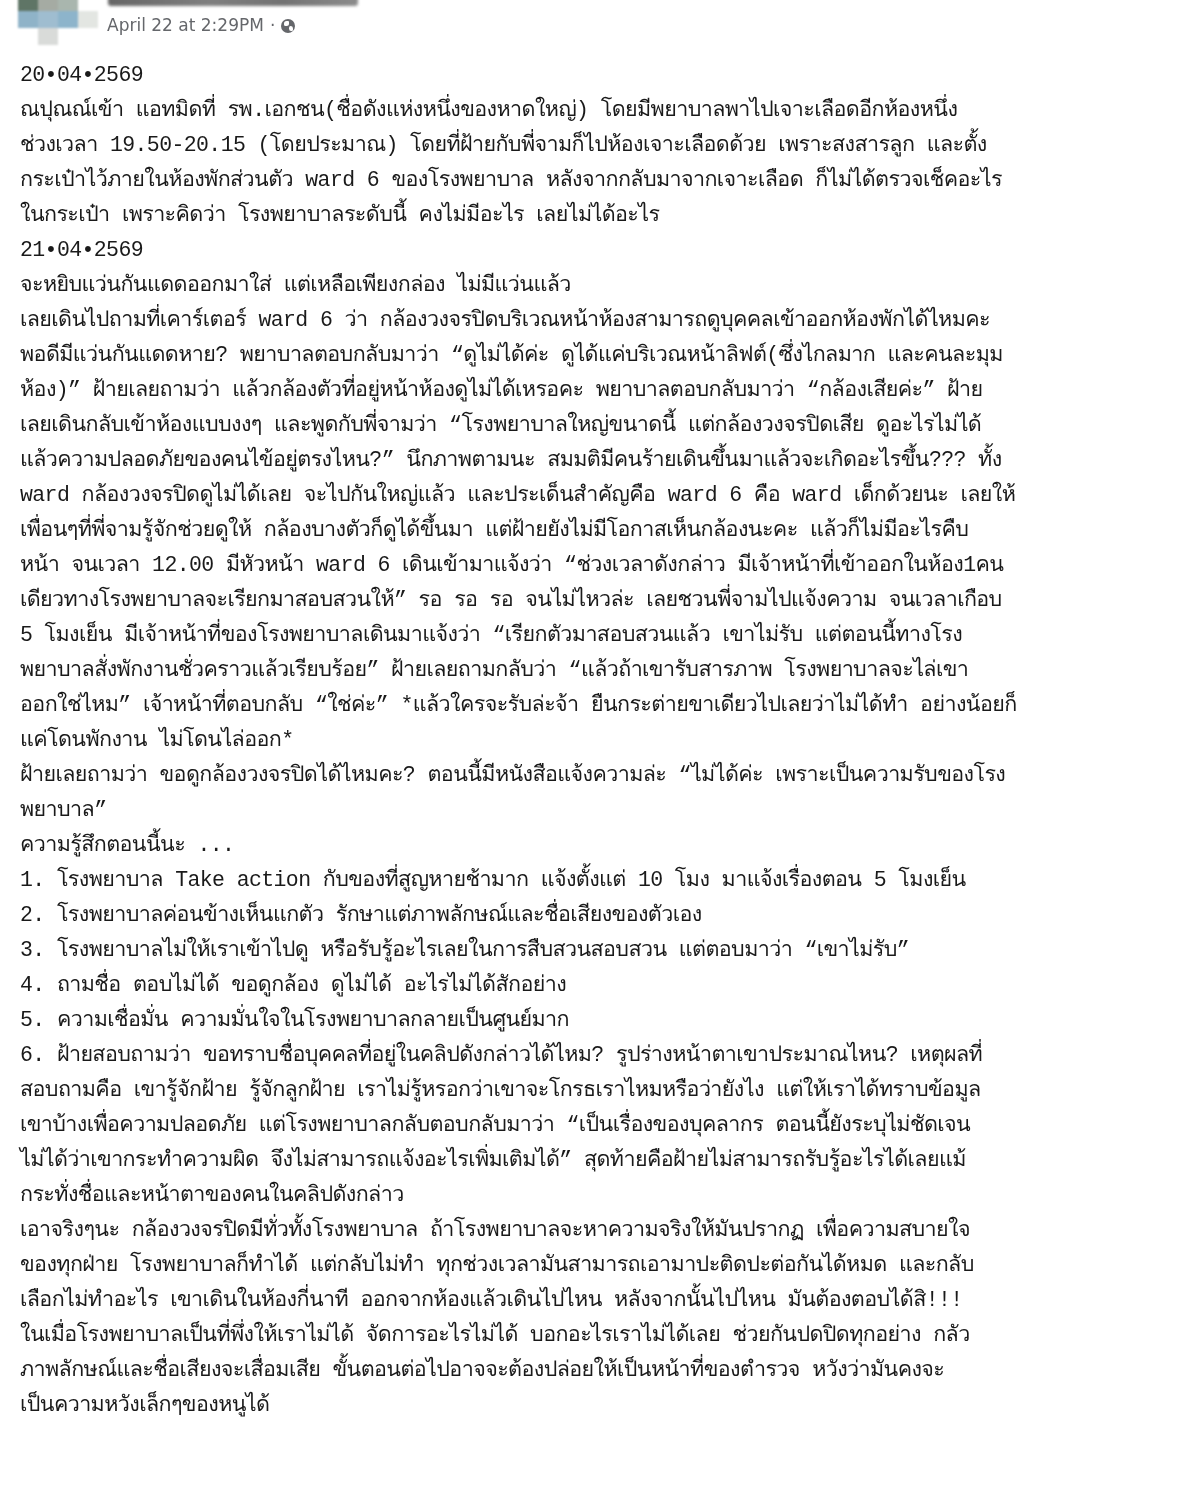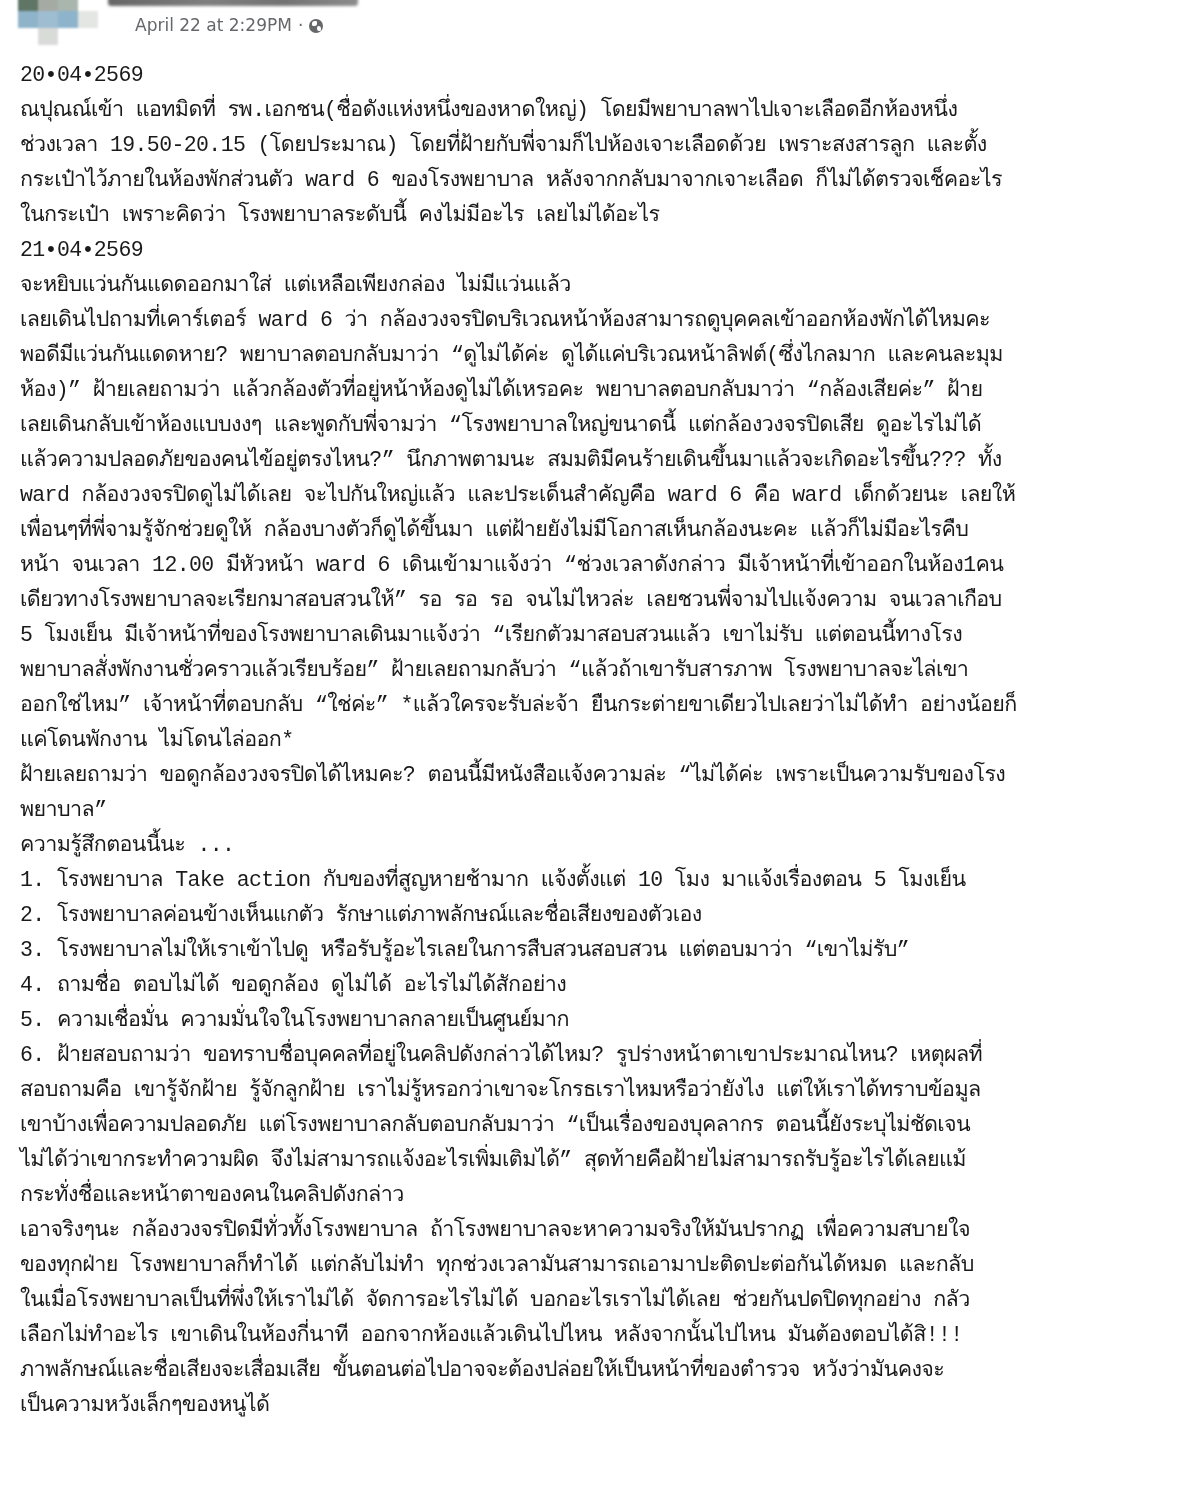--- a/index.html
+++ b/index.html
@@ -47,21 +47,20 @@
     }
     .meta {
       position: absolute;
       left: 107px;
       top: 15px;
       display: flex;
       align-items: center;
       font-family: "DejaVu Sans", sans-serif;
       font-size: 17px;
       color: #65676b;
-      margin-left: 28px;
     }
     .meta .dot { margin: 0 6px; }
     .globe-icon {
       display: inline-block;
       width: 14px;
       height: 14px;
       border-radius: 50%;
       background: #65676b;
       position: relative;
       margin-top: 2px;
@@ -155,17 +154,17 @@
     <span class="line">3. โรงพยาบาลไม่ให้เราเข้าไปดู หรือรับรู้อะไรเลยในการสืบสวนสอบสวน แต่ตอบมาว่า “เขาไม่รับ”</span>
     <span class="line">4. ถามชื่อ ตอบไม่ได้ ขอดูกล้อง ดูไม่ได้ อะไรไม่ได้สักอย่าง</span>
     <span class="line">5. ความเชื่อมั่น ความมั่นใจในโรงพยาบาลกลายเป็นศูนย์มาก</span>
     <span class="line">6. ฝ้ายสอบถามว่า ขอทราบชื่อบุคคลที่อยู่ในคลิปดังกล่าวได้ไหม? รูปร่างหน้าตาเขาประมาณไหน? เหตุผลที่</span>
     <span class="line">สอบถามคือ เขารู้จักฝ้าย รู้จักลูกฝ้าย เราไม่รู้หรอกว่าเขาจะโกรธเราไหมหรือว่ายังไง แต่ให้เราได้ทราบข้อมูล</span>
     <span class="line">เขาบ้างเพื่อความปลอดภัย แต่โรงพยาบาลกลับตอบกลับมาว่า “เป็นเรื่องของบุคลากร ตอนนี้ยังระบุไม่ชัดเจน</span>
     <span class="line">ไม่ได้ว่าเขากระทำความผิด จึงไม่สามารถแจ้งอะไรเพิ่มเติมได้” สุดท้ายคือฝ้ายไม่สามารถรับรู้อะไรได้เลยแม้</span>
     <span class="line">กระทั่งชื่อและหน้าตาของคนในคลิปดังกล่าว</span>
     <span class="line">เอาจริงๆนะ กล้องวงจรปิดมีทั่วทั้งโรงพยาบาล ถ้าโรงพยาบาลจะหาความจริงให้มันปรากฏ เพื่อความสบายใจ</span>
     <span class="line">ของทุกฝ่าย โรงพยาบาลก็ทำได้ แต่กลับไม่ทำ ทุกช่วงเวลามันสามารถเอามาปะติดปะต่อกันได้หมด และกลับ</span>
+    <span class="line">เลือกไม่ทำอะไร เขาเดินในห้องกี่นาที ออกจากห้องแล้วเดินไปไหน หลังจากนั้นไปไหน มันต้องตอบได้สิ!!!</span>
     <span class="line">ในเมื่อโรงพยาบาลเป็นที่พึ่งให้เราไม่ได้ จัดการอะไรไม่ได้ บอกอะไรเราไม่ได้เลย ช่วยกันปดปิดทุกอย่าง กลัว</span>
-    <span class="line">เลือกไม่ทำอะไร เขาเดินในห้องกี่นาที ออกจากห้องแล้วเดินไปไหน หลังจากนั้นไปไหน มันต้องตอบได้สิ!!!</span>
     <span class="line">ภาพลักษณ์และชื่อเสียงจะเสื่อมเสีย ขั้นตอนต่อไปอาจจะต้องปล่อยให้เป็นหน้าที่ของตำรวจ หวังว่ามันคงจะ</span>
     <span class="line">เป็นความหวังเล็กๆของหนูได้</span>
   </div>
 
 </body></html>

